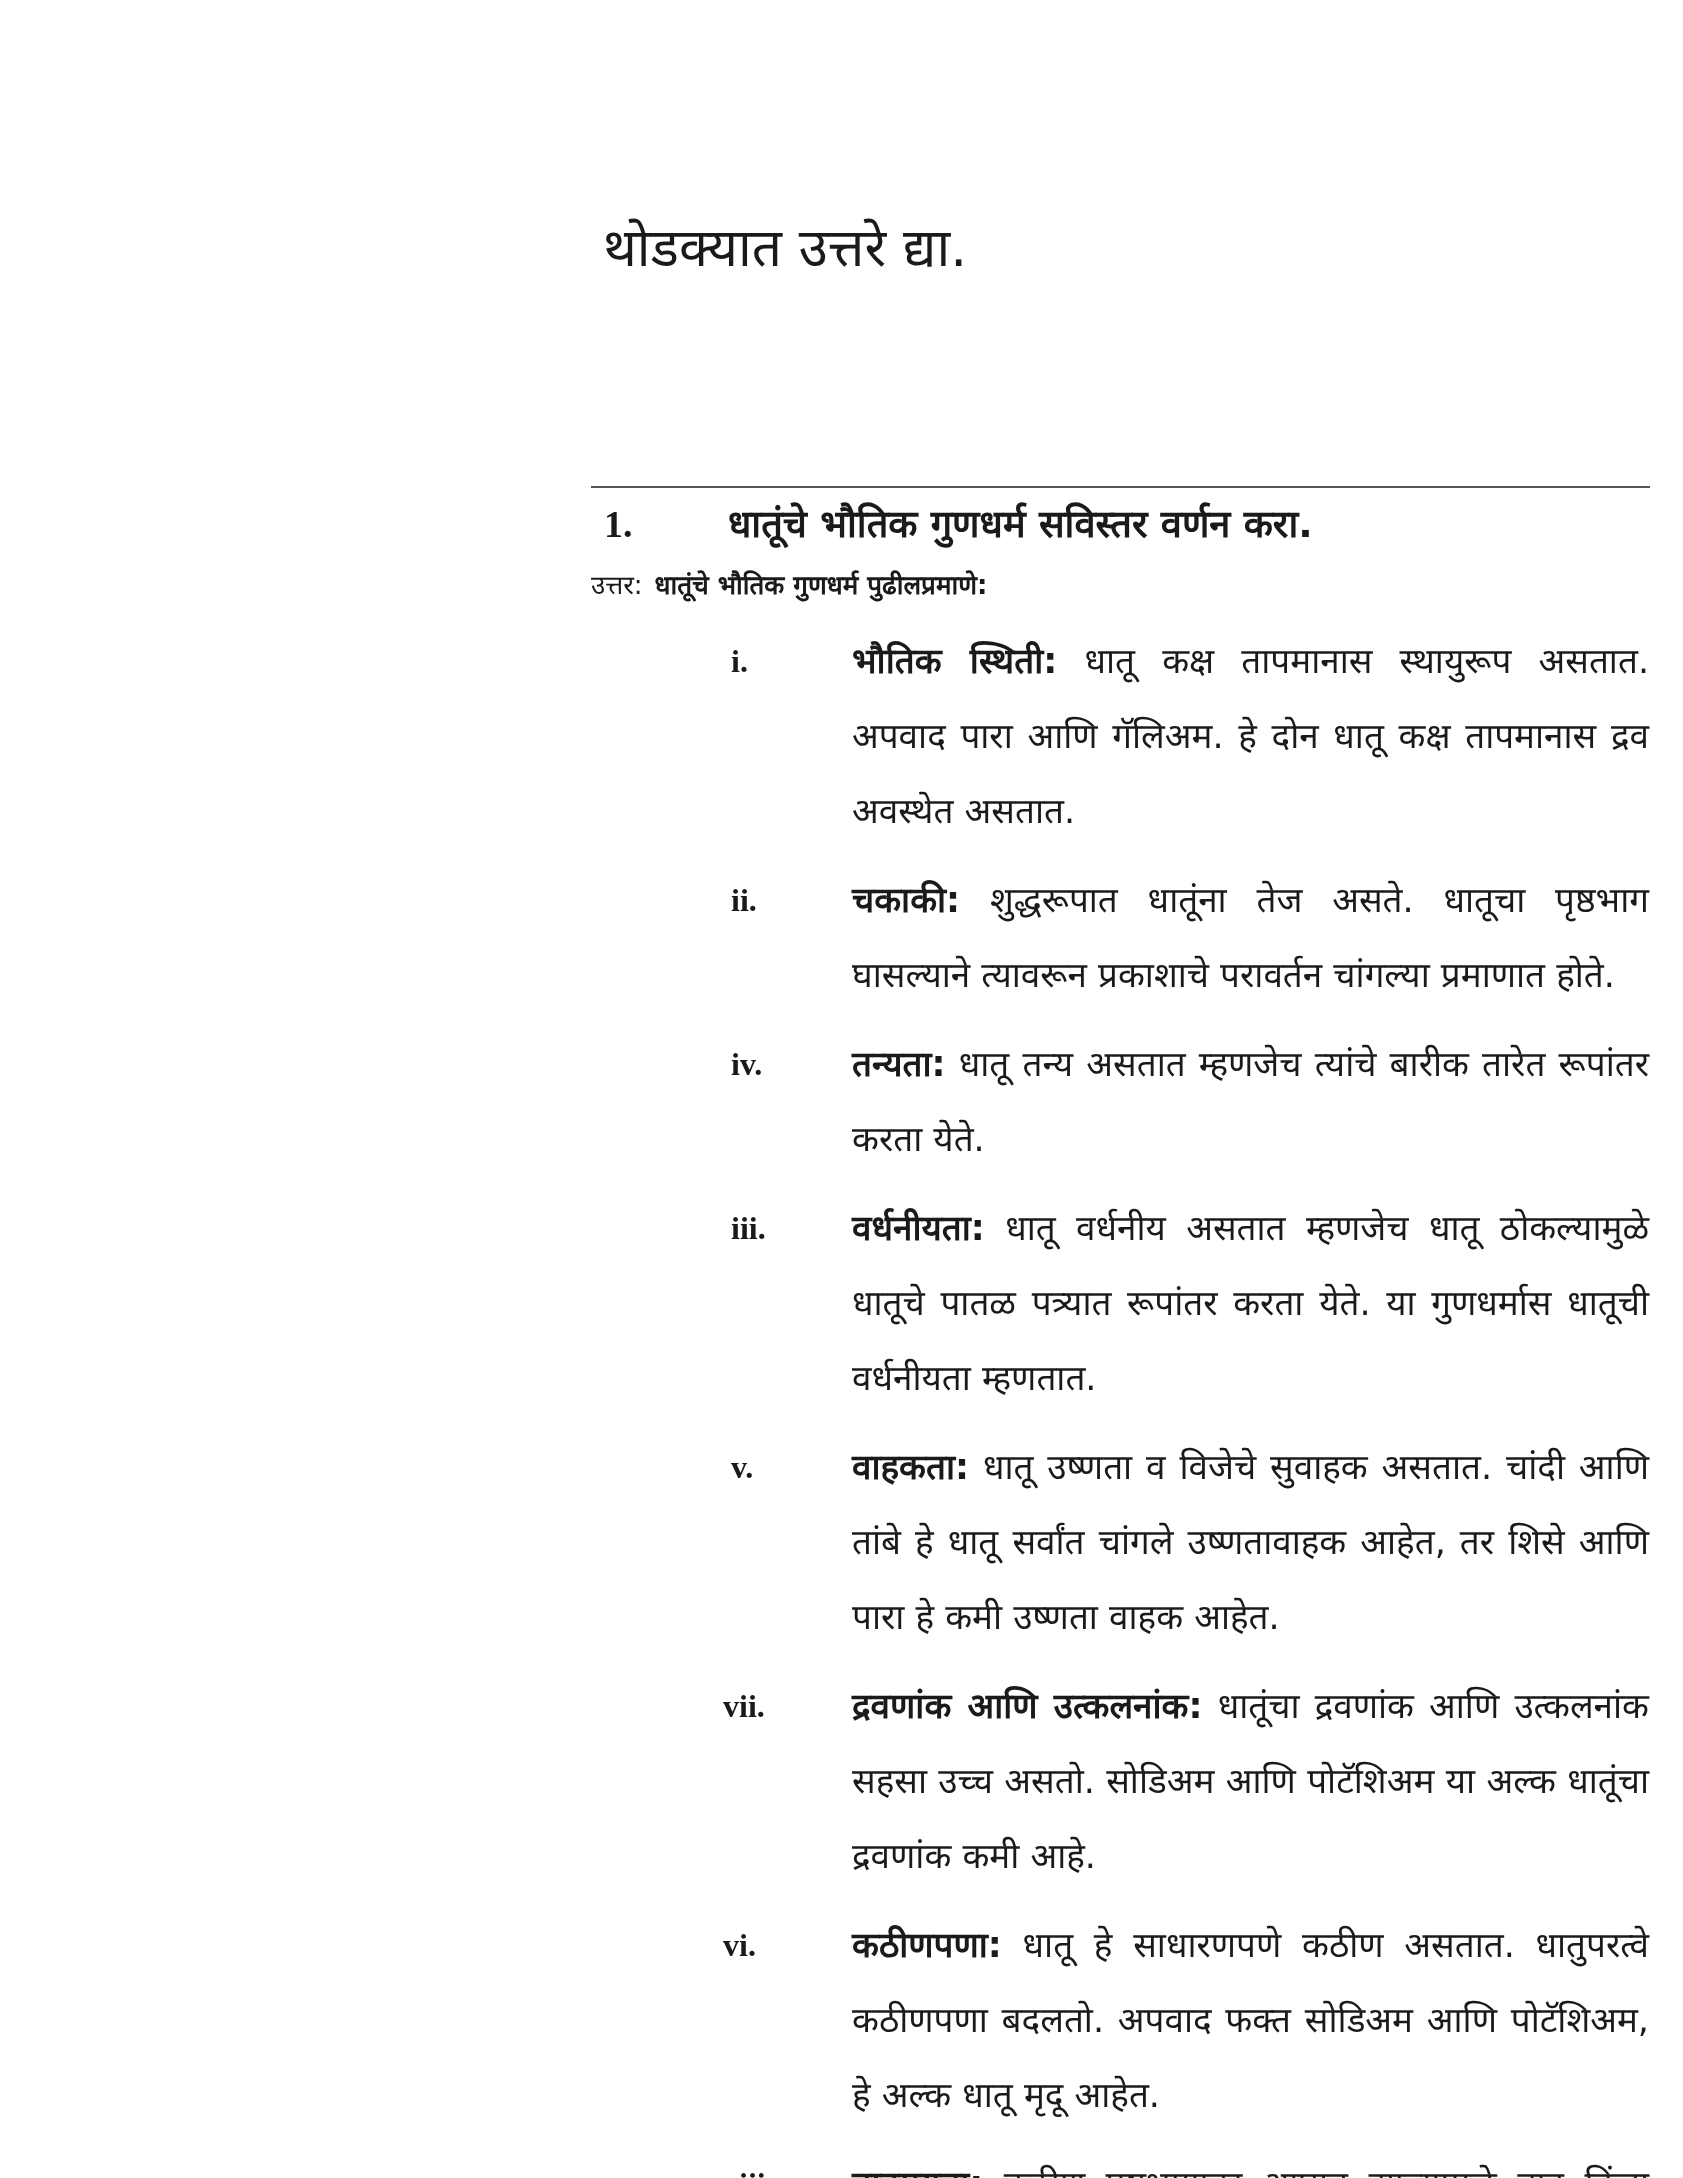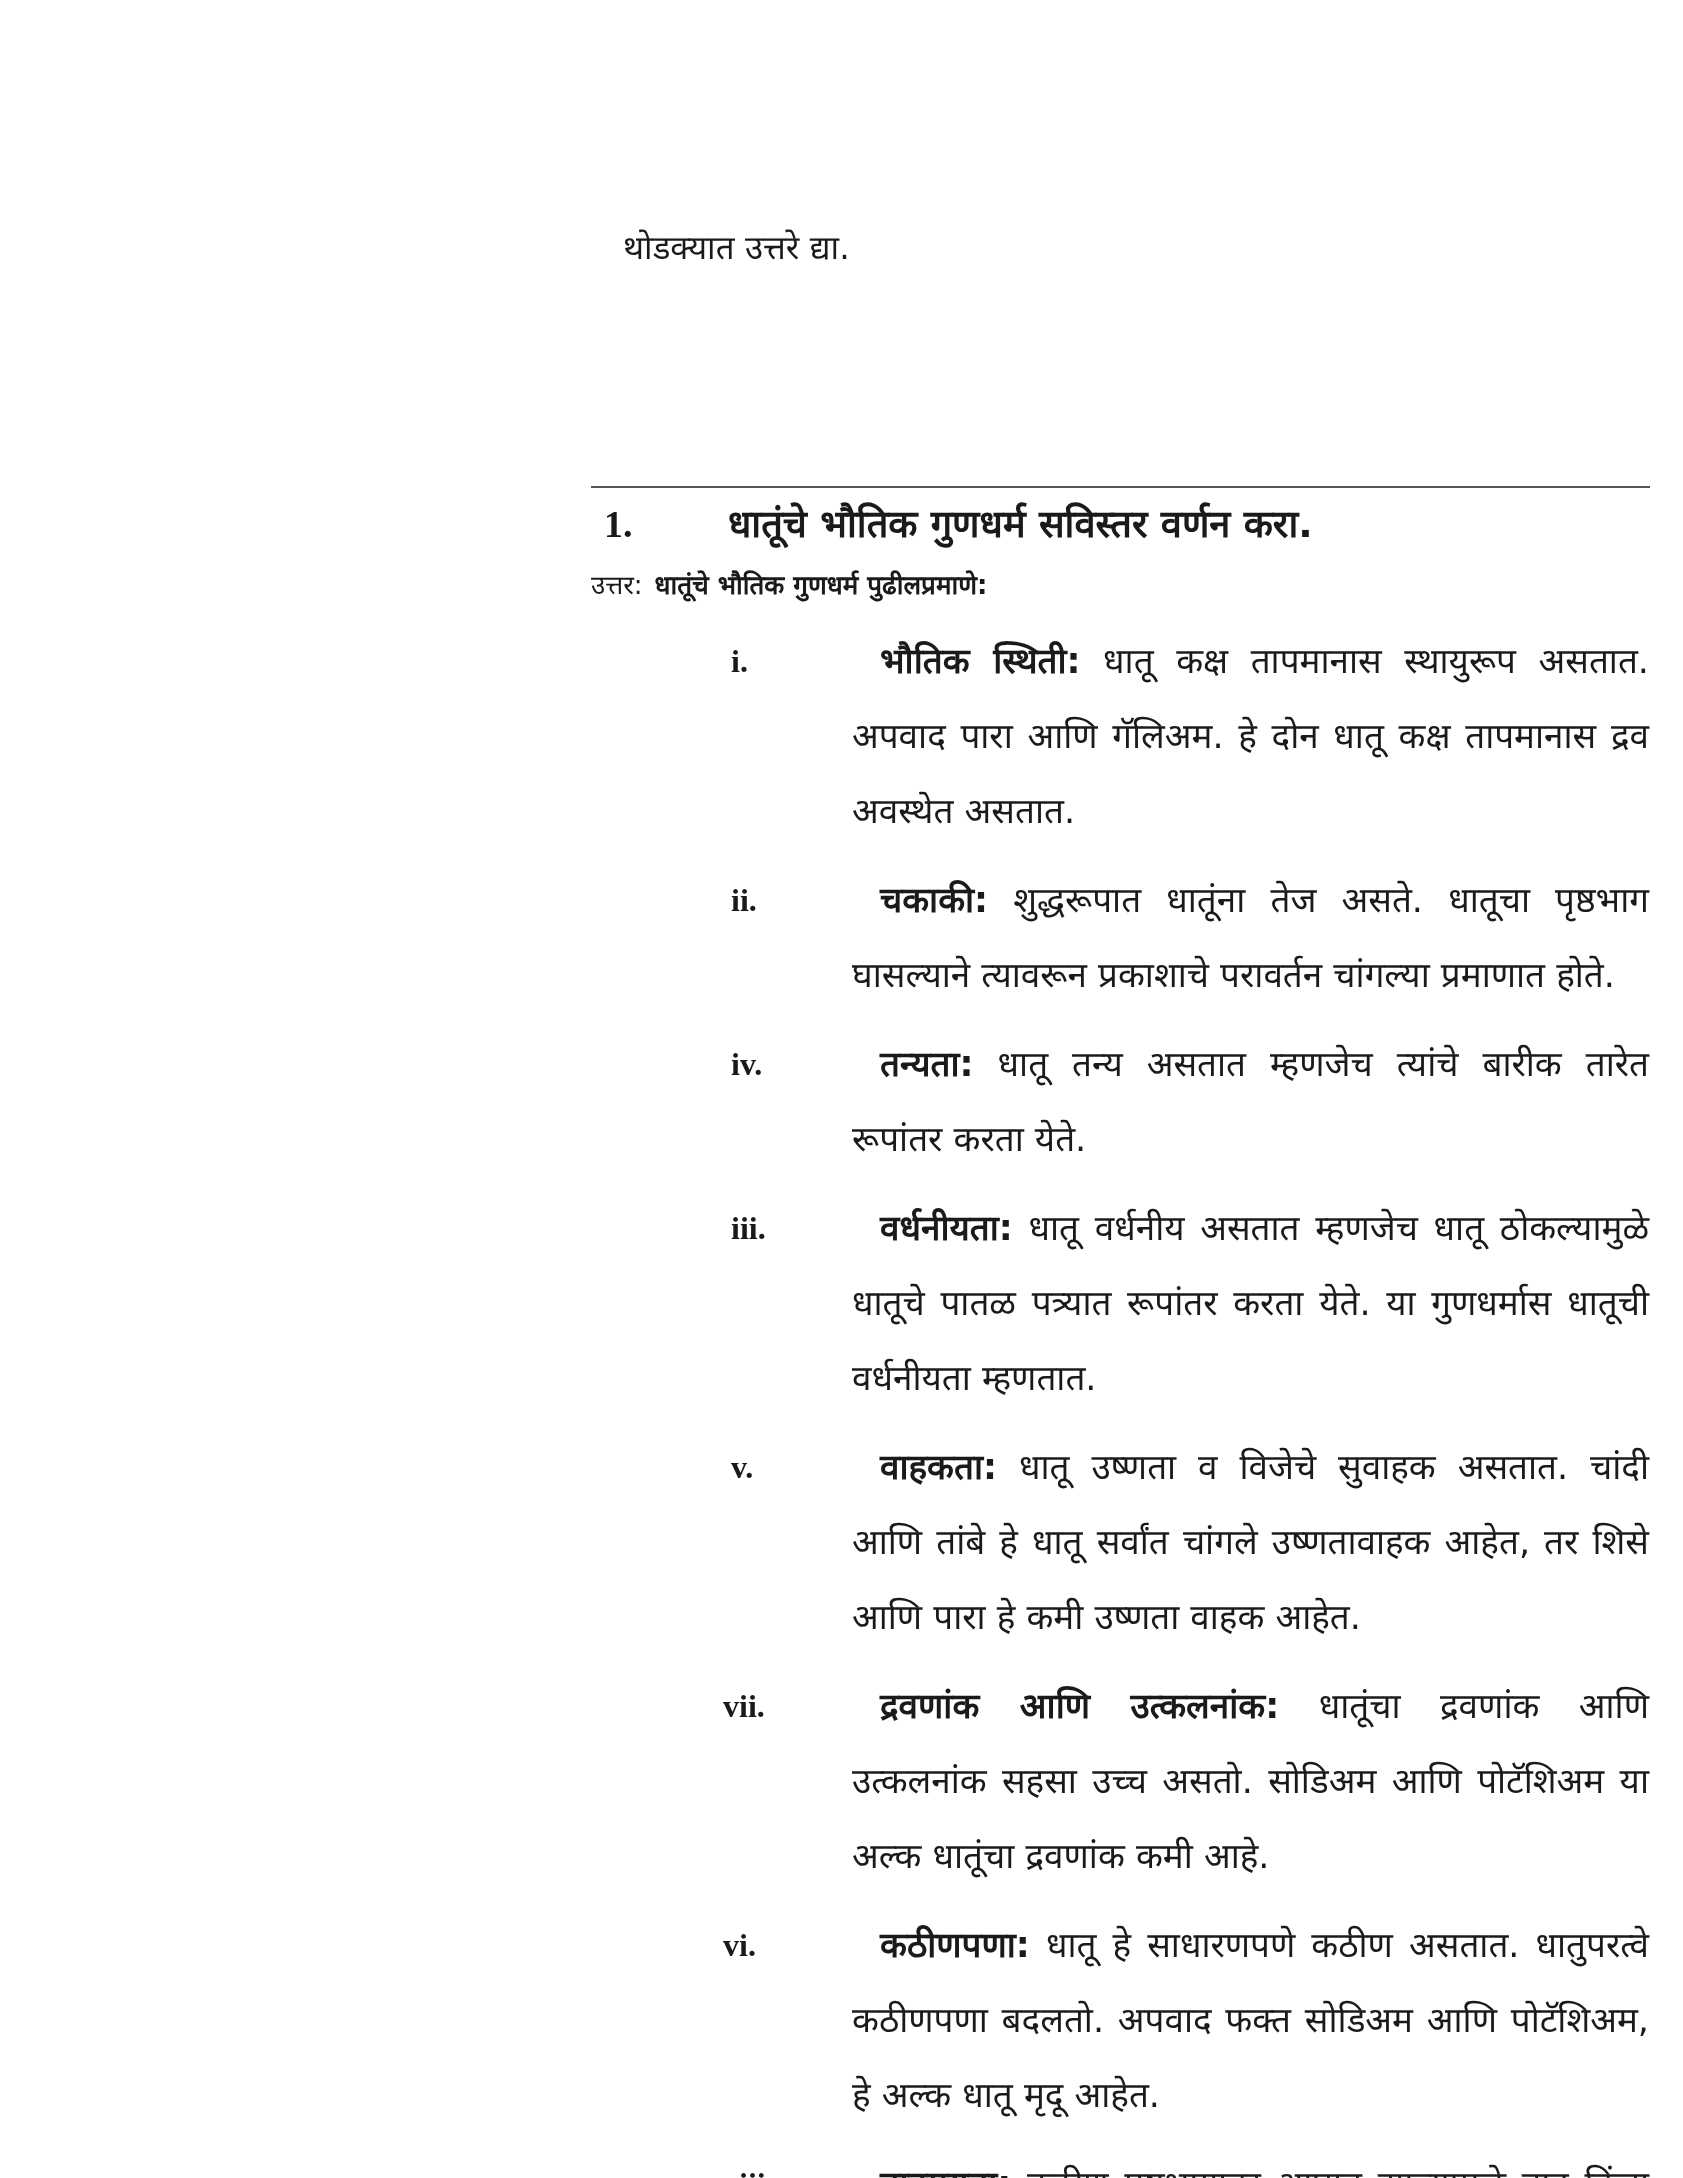--- a/index.html
+++ b/index.html
@@ -15,23 +15,23 @@
       color: #1a1a1a;
       font-family: "DejaVu Sans", "Liberation Sans", sans-serif;
     }
     .page {
       position: absolute;
       left: 0; top: 0;
       width: 1683px; height: 2178px;
     }
     .instruction {
       position: absolute;
-      left: 623px;
+      left: 603px;
       top: 220px;
-      font-size: 33px;
+      font-size: 53px;
       line-height: 55px;
       font-weight: normal;
     }
     .rule {
       position: absolute;
       left: 591px;
       top: 486px;
       width: 1059px;
       height: 0;
       border-top: 2px solid #555;
@@ -89,21 +89,20 @@
     .item .num.wide { padding-left: 0; }
     .item .body {
       flex: 1;
       font-size: 35px;
       line-height: 75px;
       text-align: justify;
       text-align-last: left;
     }
     .item .body .term {
       font-weight: bold;
-      margin-left: 28px;
     }
   </style>
 </head>
 <body>
 
 <div class="page">
 
   <div class="instruction">थोडक्यात उत्तरे द्या.</div>
 
   <div class="rule"></div>

